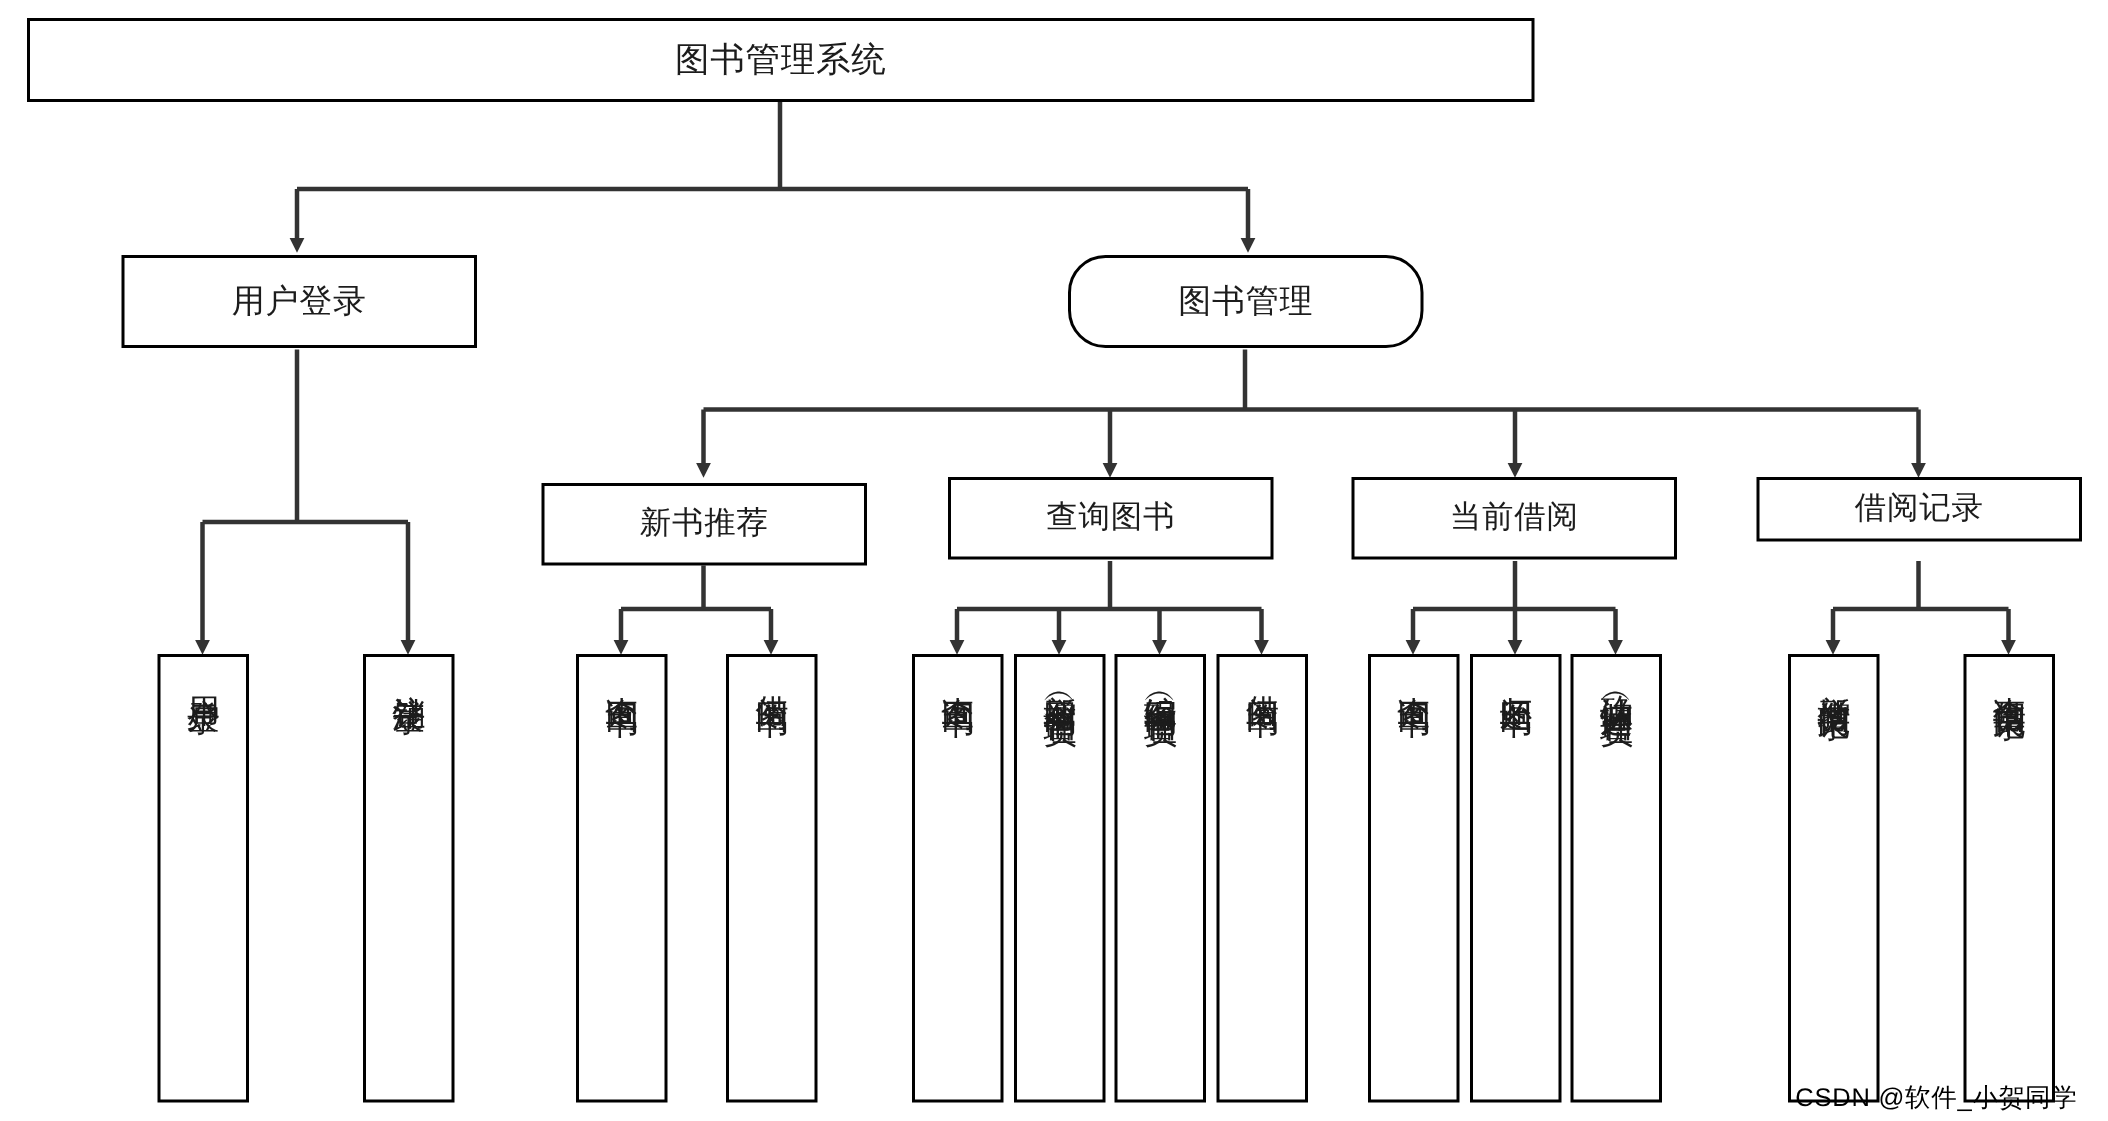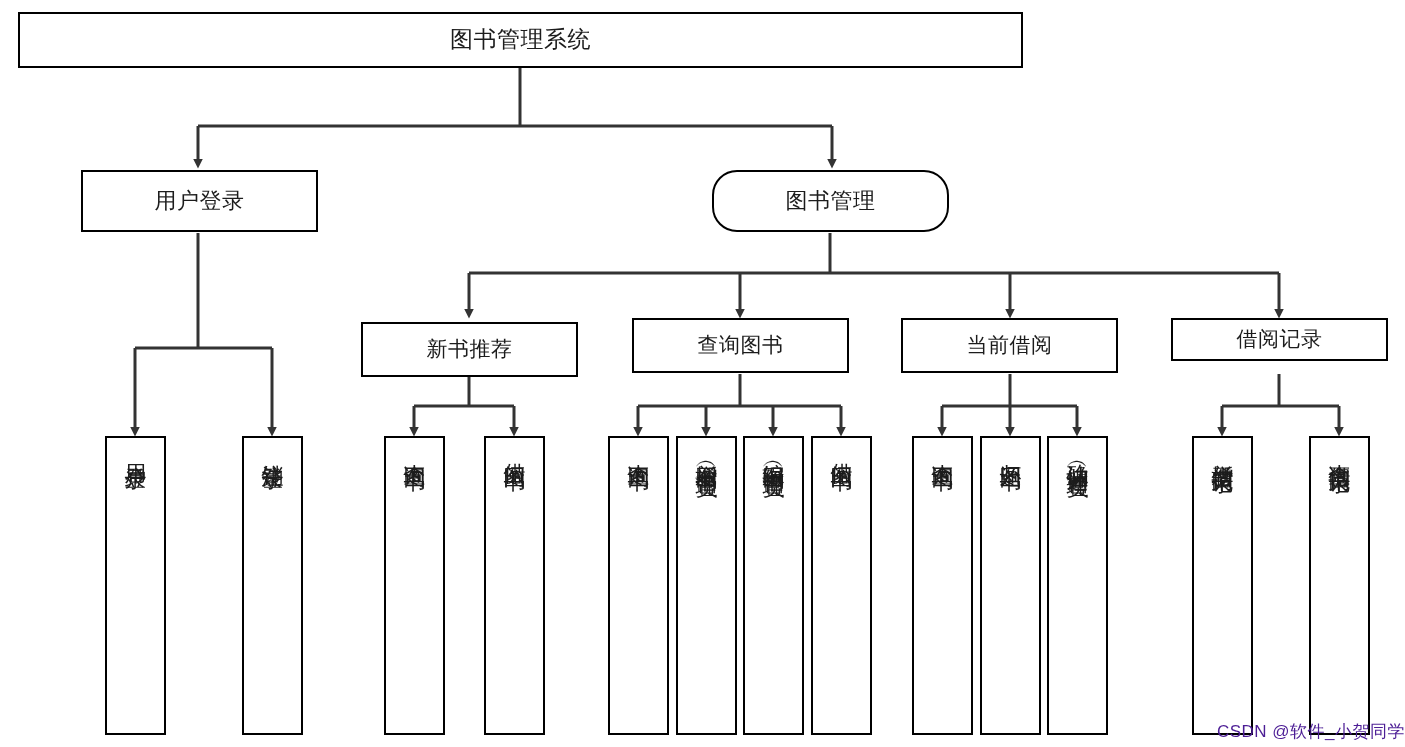--- a/index.html
+++ b/index.html
@@ -50,24 +50,24 @@
   .node.leaf .node-label {
     writing-mode: vertical-rl;
     text-orientation: upright;
     font-size: 22px;
     line-height: 1.1;
     letter-spacing: 2px;
     white-space: nowrap;
   }
   #watermark {
     position: absolute;
-    right: 0;
+    right: 20px;
     bottom: 4px;
     font-size: 17px;
-    color: #4c1d95;
+    color: #000000;
     letter-spacing: 0.5px;
     z-index: 5;
     white-space: nowrap;
   }
 </style>
 </head>
 <body>
 
 <div id="canvas">
 

